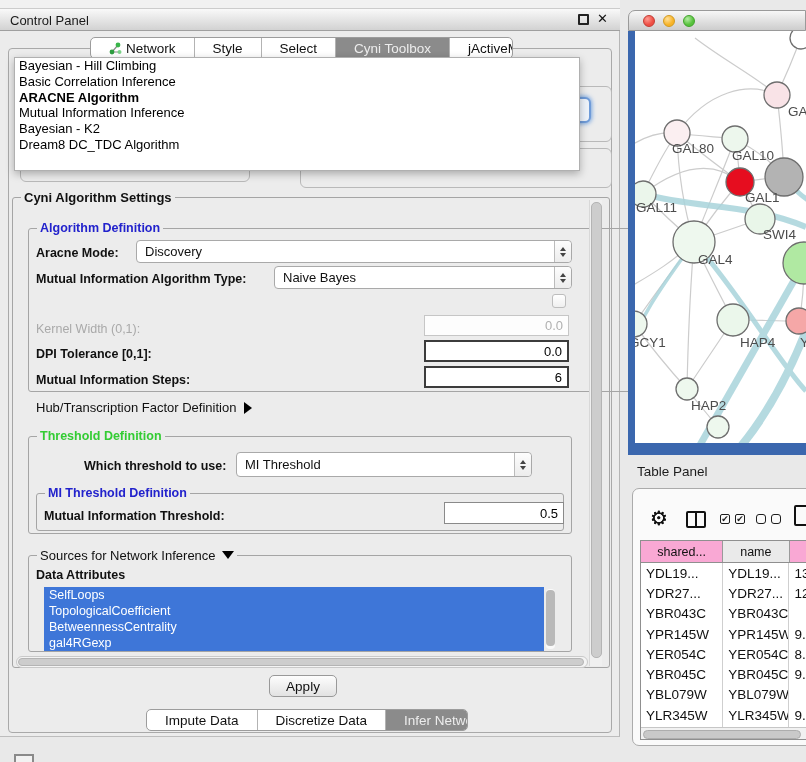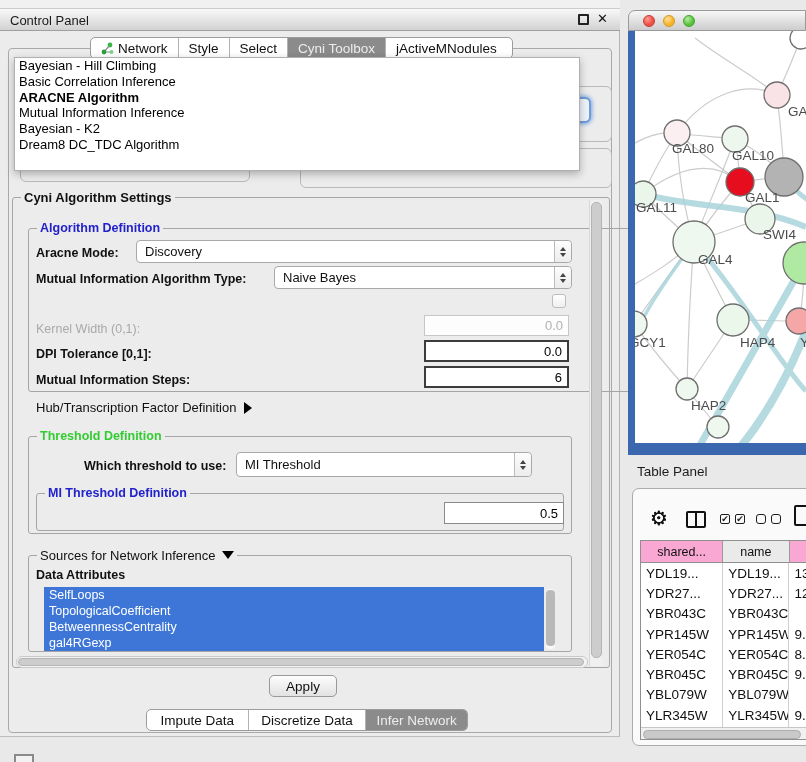--- a/index.html
+++ b/index.html
@@ -18,21 +18,21 @@
   .cp-title{position:absolute;left:10px;top:4px;font-size:13px;color:#1a1a1a;}
   .float-ic{position:absolute;left:578px;top:5px;width:11px;height:11px;border:2px solid #222;border-radius:1px;}
   .close-ic{position:absolute;left:597px;top:2px;font-size:13px;font-weight:bold;color:#111;}
 
   .outer-box{left:8px;top:48px;width:604px;height:685px;border:1px solid #a9a9a9;border-radius:4px;}
 
   
   .tab-bar{left:90px;top:37px;width:423px;height:22px;display:flex;background:#ffffff;
     border:1px solid #9c9c9c;border-radius:5px;overflow:hidden;z-index:5;}
   .tab-seg{display:flex;align-items:center;justify-content:center;gap:4px;
-    font-size:13.5px;color:#111;border-right:1px solid #b3b3b3;padding:0 10px;white-space:nowrap;}
+    font-size:13.5px;color:#111;border-right:1px solid #b3b3b3;padding:0 18px;white-space:nowrap;}
   .tab-seg:last-child{border-right:none;}
   .tab-seg.sel{background:#8b8b8b;color:#ededed;}
   .net-ic{width:13px;height:13px;display:inline-block;}
 
   
   .frag{border:1px solid #b9b9b9;border-radius:6px;z-index:1;background:transparent;}
   .frag-blue{left:570px;top:97px;width:21px;height:26px;border-radius:6px;z-index:2;
     border:2px solid #6f9bd8;box-shadow:0 0 4px 1px #7aa7e0;background:#eef3fa;}
 
   
@@ -233,20 +233,21 @@
     <span>MI Threshold</span>
     <span class="stepper">
         <span class="tri-up"></span>
         <span class="tri-dn"></span>
       </span>
   </div>
 
   <div class="abs tbox" style="left:36px;top:493px;width:528px;height:38px;">
     <span class="tbox-label lbl-blue">MI Threshold Definition</span>
   </div>
+  <span class="field-label" style="left:44px;top:509px;">Mutual Information Threshold:</span>
   <div class="tinput thin" style="left:444px;top:502px;width:120px;height:22px;">
     <span>0.5</span>
   </div>
 
   <div class="abs tbox" style="left:28px;top:555px;width:544px;height:97px;">
     <span class="tbox-label" style="font-weight:normal;font-size:13px;"><span>Sources for Network Inference</span><span class="arrow-down"></span></span>
   </div>
   <span class="field-label" style="left:36px;top:568px;">Data Attributes</span>
   <div class="abs attr-list">
     <div class="attr-item">SelfLoops</div>

